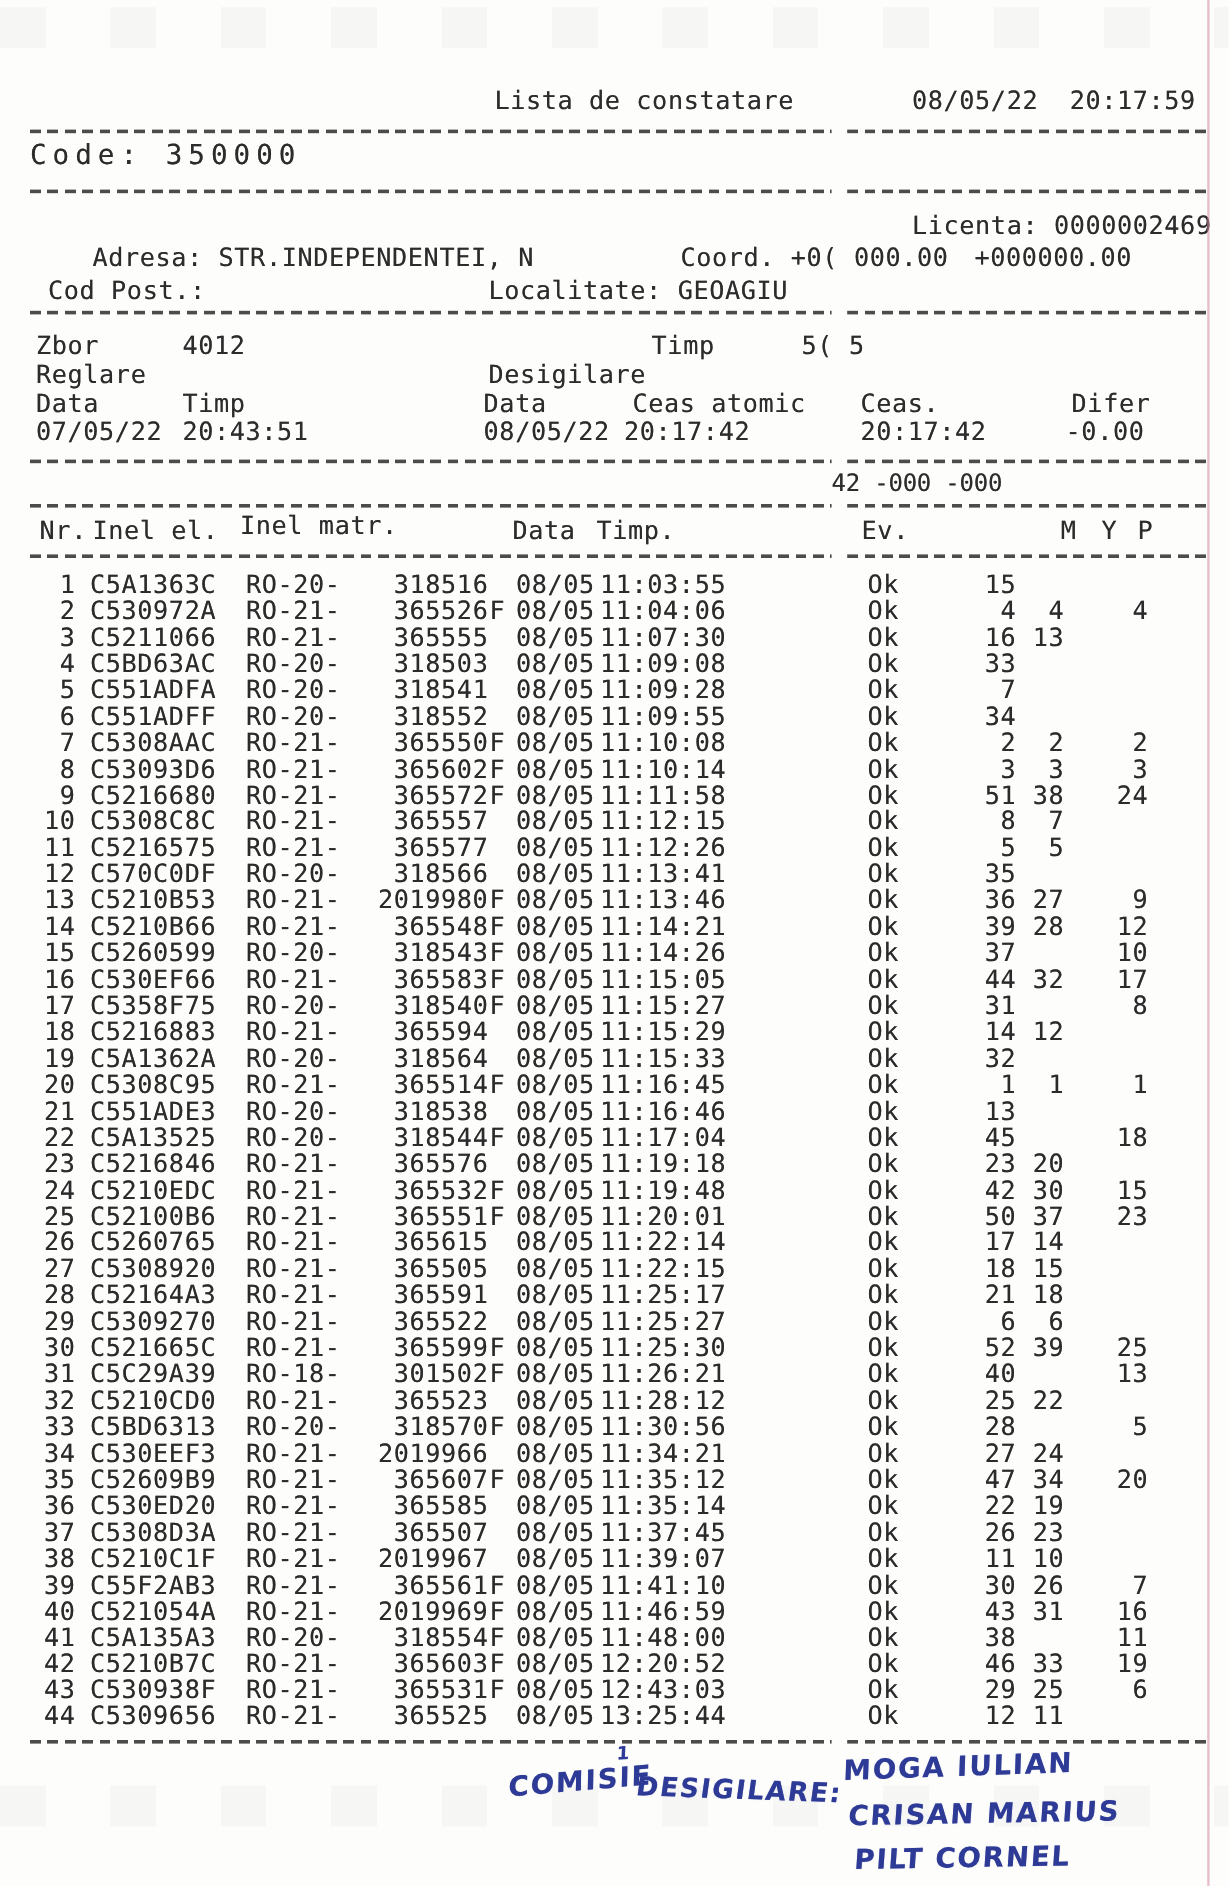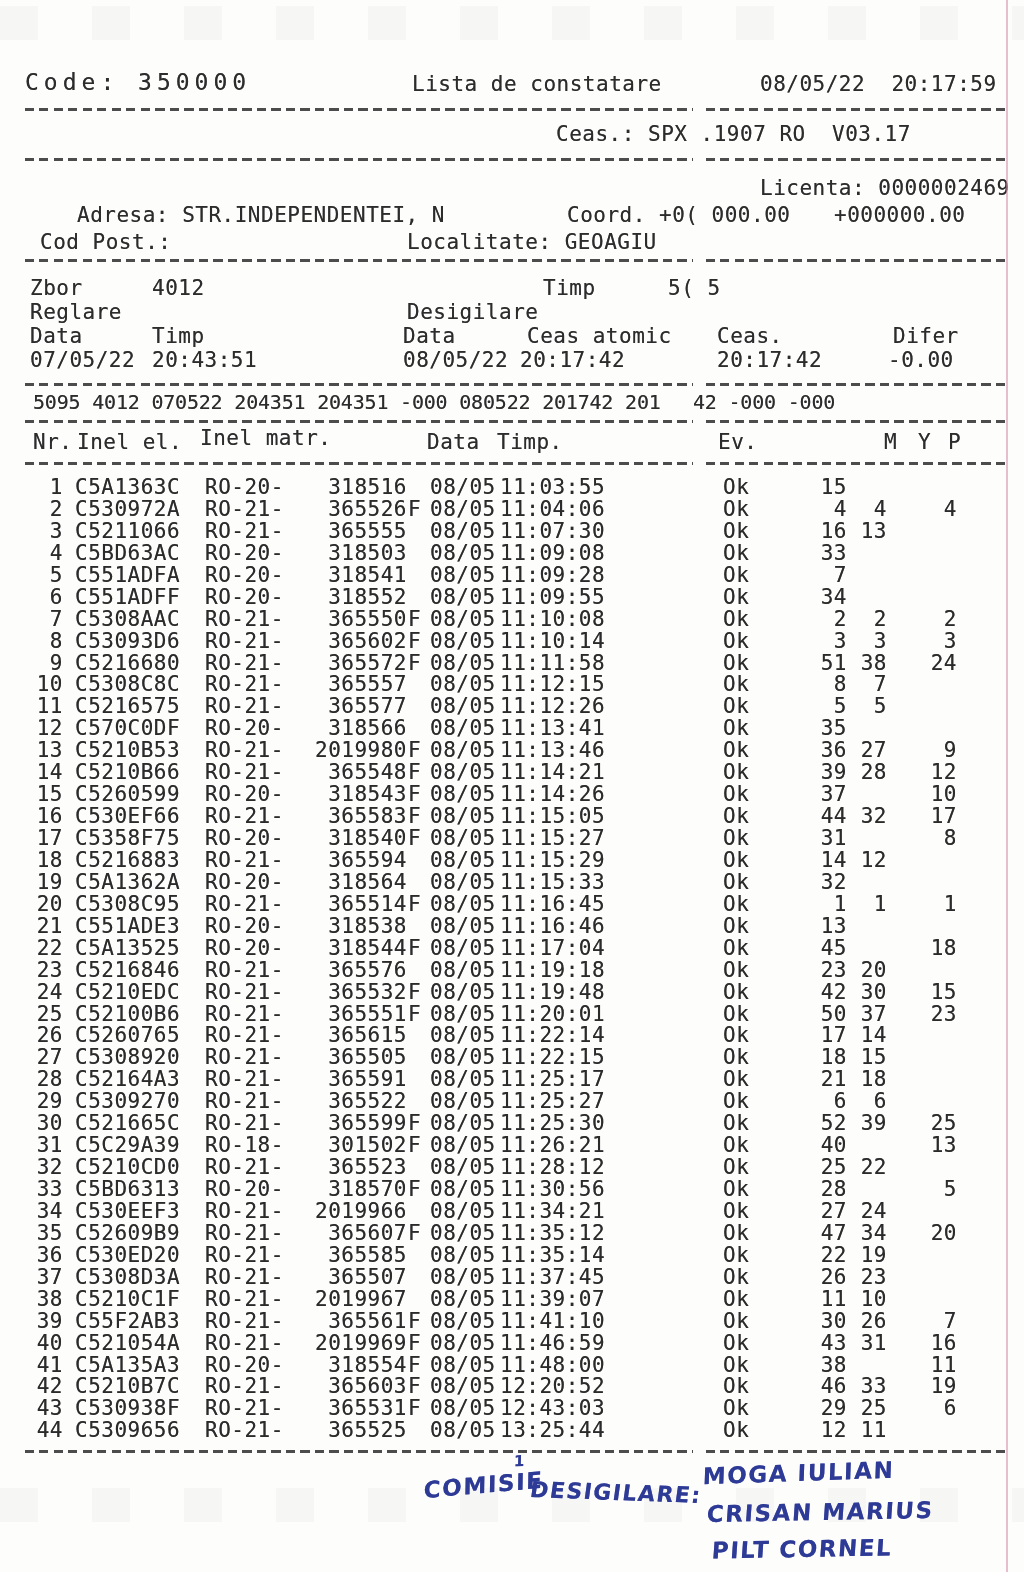--- a/index.html
+++ b/index.html
@@ -13,21 +13,21 @@
   }
   .line{
     position:absolute;
     white-space:pre;
     font-size:21px;
     line-height:24px;
     letter-spacing:0.5px;
     color:#2c2c2c;
     text-shadow:0 0 0.5px rgba(30,30,30,.55);
   }
-  .big{font-size:23px;letter-spacing:5px;}
+  .big{font-size:23px;letter-spacing:5px;margin-top:48px;}
   .condensed{font-size:20px;letter-spacing:-0.2px;}
   .sep{
     position:absolute;height:3px;
     background:repeating-linear-gradient(90deg,#343434 0 9px,transparent 9px 14.5px);
     opacity:.88;
   }
   .sep.l{left:25px;width:668px;}
   .sep.r{left:706px;width:299px;}
   
   #rows{position:absolute;left:0;top:477px;width:1024px;}
@@ -75,29 +75,28 @@
   <div class="scan-noise" style="top:6px"></div>
   <div class="scan-noise" style="top:1488px"></div>
 
   <div class="line big" style="left:25px;top:70px">Code: 350000</div>
   <div class="line" style="left:412px;top:72px">Lista de constatare</div>
   <div class="line" style="left:760px;top:72px">08/05/22  20:17:59</div>
 
   <div class="sep l" style="top:108px"></div>
   <div class="sep r" style="top:108px"></div>
 
-  <div class="line" style="left:556px;top:122px">Ceas.: SPX .1907 RO  V03.17</div>
 
   <div class="sep l" style="top:158px"></div>
   <div class="sep r" style="top:158px"></div>
 
   <div class="line" style="left:760px;top:176px">Licenta: 0000002469</div>
   <div class="line" style="left:77px;top:203px">Adresa: STR.INDEPENDENTEI, N</div>
   <div class="line" style="left:567px;top:203px">Coord. +0( 000.00</div>
-  <div class="line" style="left:834px;top:203px">+000000.00</div>
+  <div class="line" style="left:812px;top:203px">+000000.00</div>
   <div class="line" style="left:40px;top:230px">Cod Post.:</div>
   <div class="line" style="left:407px;top:230px">Localitate: GEOAGIU</div>
 
   <div class="sep l" style="top:259px"></div>
   <div class="sep r" style="top:259px"></div>
 
   <div class="line" style="left:30px;top:276px">Zbor</div>
   <div class="line" style="left:152px;top:276px">4012</div>
   <div class="line" style="left:543px;top:276px">Timp</div>
   <div class="line" style="left:668px;top:276px">5( 5</div>
@@ -115,21 +114,20 @@
   <div class="line" style="left:30px;top:348px">07/05/22</div>
   <div class="line" style="left:152px;top:348px">20:43:51</div>
   <div class="line" style="left:403px;top:348px">08/05/22</div>
   <div class="line" style="left:520px;top:348px">20:17:42</div>
   <div class="line" style="left:717px;top:348px">20:17:42</div>
   <div class="line" style="left:888px;top:348px">-0.00</div>
 
   <div class="sep l" style="top:383px"></div>
   <div class="sep r" style="top:383px"></div>
 
-  <div class="line condensed" style="left:33px;top:390px">5095 4012 070522 204351 204351 -000 080522 201742 201</div>
   <div class="line condensed" style="left:693px;top:390px">42 -000 -000</div>
 
   <div class="sep l" style="top:420px"></div>
   <div class="sep r" style="top:420px"></div>
 
   <div class="line" style="left:33px;top:430px">Nr.</div>
   <div class="line" style="left:77px;top:430px">Inel el.</div>
   <div class="line" style="left:200px;top:426px">Inel matr.</div>
   <div class="line" style="left:427px;top:430px">Data</div>
   <div class="line" style="left:497px;top:430px">Timp.</div>

